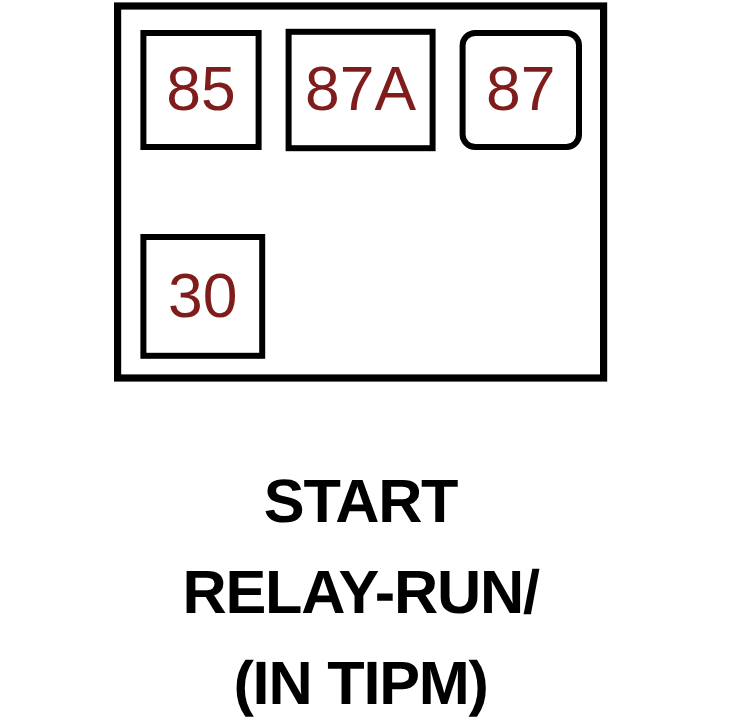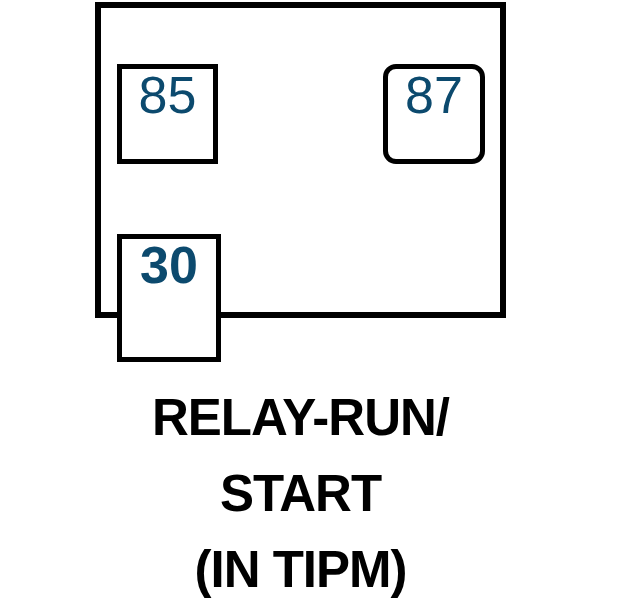--- a/index.html
+++ b/index.html
@@ -22,32 +22,32 @@
     height: 316px;
     border: 6px solid #000000;
     box-sizing: border-box;
     background: #ffffff;
   }
   .pin {
     position: absolute;
     border: 5px solid #000000;
     box-sizing: border-box;
     display: flex;
+    align-items: center;
     justify-content: center;
     font-size: 52px;
     font-weight: 400;
-    color: #0c4a6e;
+    color: #7f1d1d;
     background: #ffffff;
     line-height: 1;
-    margin-top: 39px;
   }
   .pin-85  { left: 16px;  top: 17px;  width: 101px; height: 100px; }
   .pin-87a { left: 137px; top: 16px;  width: 125px; height: 102px; }
   .pin-87  { left: 282px; top: 17px;  width: 102px; height: 100px; border-radius: 13px; }
-  .pin-30  { left: 16px;  top: 187px; width: 104px; height: 128px; font-weight: bold; }
+  .pin-30  { left: 16px;  top: 187px; width: 104px; height: 104px; }
   .pin-86  { left: 280px; top: 187px; width: 101px; height: 102px; }
   .caption {
     position: absolute;
     left: 95px;
     top: 380px;
     width: 411px;
     text-align: center;
     font-size: 51px;
     font-weight: 700;
     letter-spacing: -1px;
@@ -59,25 +59,28 @@
     display: block;
   }
 </style>
 </head>
 <body>
 
 <div class="relay-outline">
   <div class="pin pin-85">
     <span>85</span>
   </div>
+  <div class="pin pin-87a">
+    <span>87A</span>
+  </div>
   <div class="pin pin-87">
     <span>87</span>
   </div>
   <div class="pin pin-30">
     <span>30</span>
   </div>
 </div>
 
 <div class="caption">
+  <span class="caption-line">START</span>
   <span class="caption-line">RELAY-RUN/</span>
-  <span class="caption-line">START</span>
   <span class="caption-line">(IN TIPM)</span>
 </div>
 
 </body></html>

